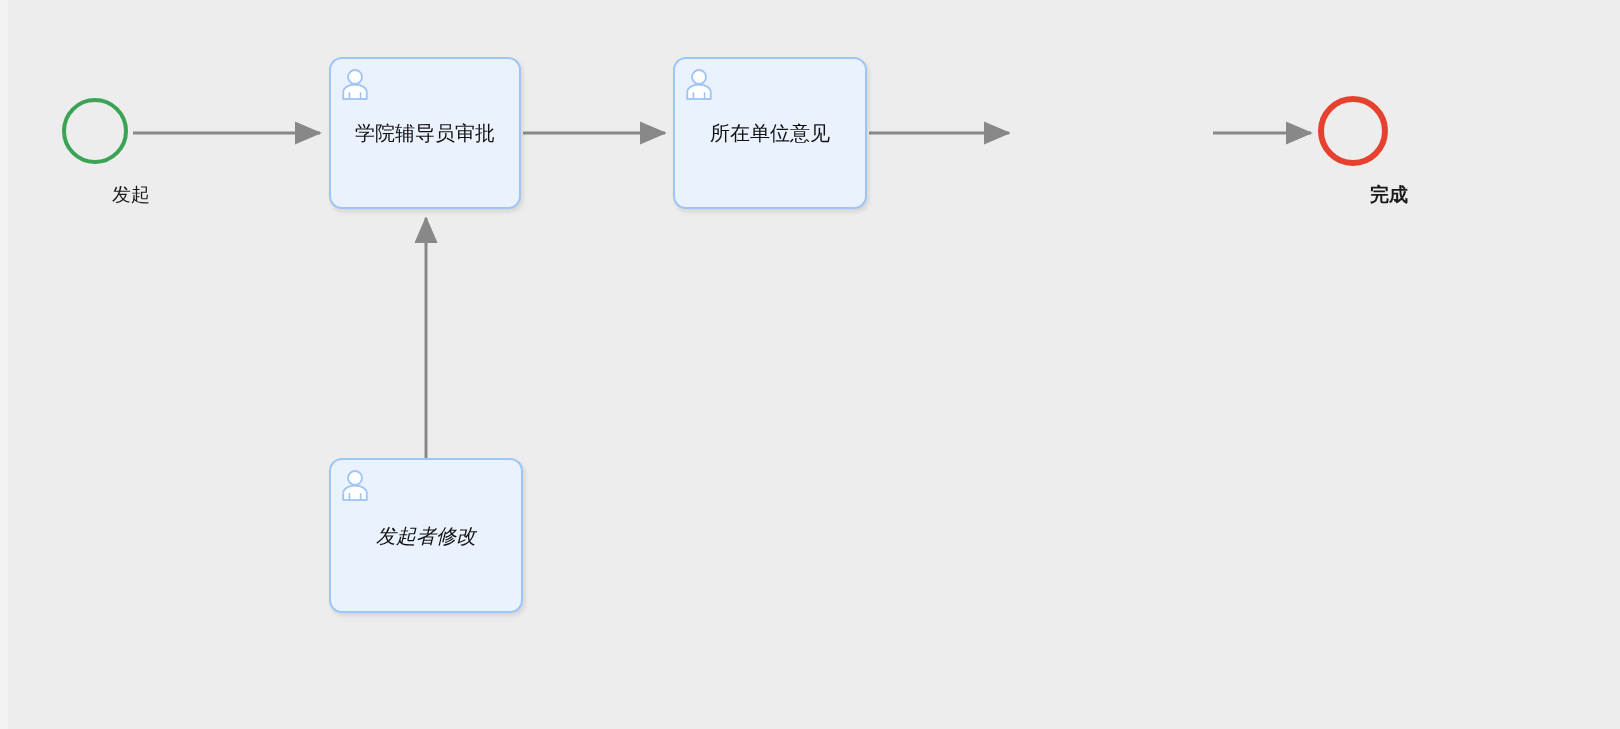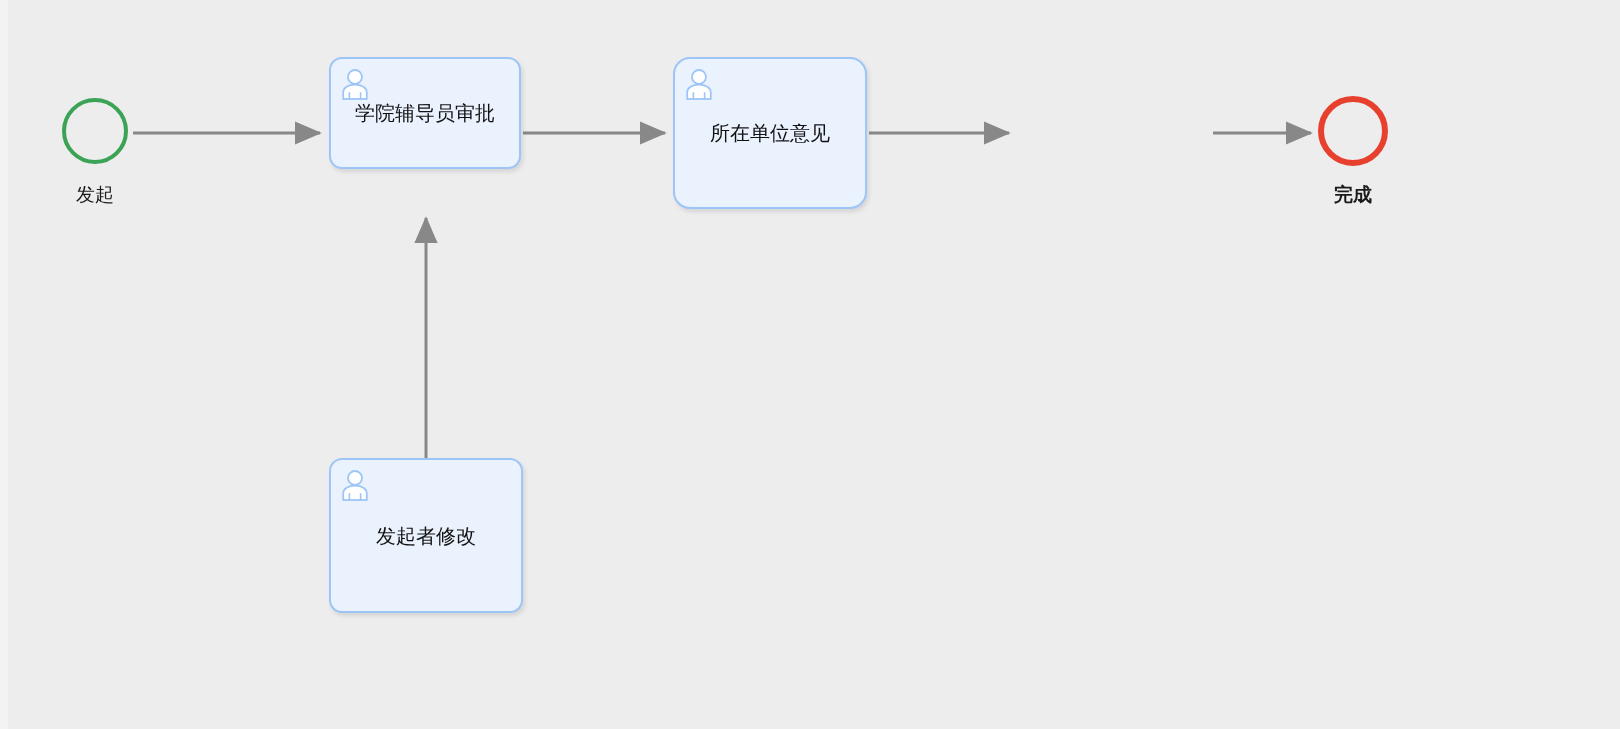--- a/index.html
+++ b/index.html
@@ -50,21 +50,21 @@
   }
   .event.start {
     border: 4px solid #3aa355;
   }
   .event.end {
     border: 6px solid #e8402f;
   }
 
   .event-label {
     position: absolute;
-    text-align: center;
+    text-align: right;
     color: #1a1a1a;
     font-size: 19px;
     line-height: 24px;
     white-space: nowrap;
   }
 
   
   .task {
     position: absolute;
     box-sizing: border-box;
@@ -131,48 +131,48 @@
     </g>
 
     <g>
       <line x1="426" y1="458" x2="426" y2="218" stroke="#888888" stroke-width="3" marker-end="url(#arrowhead)"></line>
     </g>
   </svg>
 
   <div class="event start" style="left:62px; top:98px; width:66px; height:66px;"></div>
   <div class="event-label" style="left:40px; top:183px; width:110px;">发起</div>
 
-  <div class="task" style="left:329px; top:57px; width:192px; height:112px;">
+  <div class="task" style="left:329px; top:57px; width:192px; height:152px;">
     <span class="task-icon">
       <svg viewBox="0 0 30 32" xmlns="http://www.w3.org/2000/svg">
         <circle cx="15" cy="9" r="7" fill="#ffffff" stroke="#9ec5f7" stroke-width="1.8"></circle>
         <path d="M3.2,31 L3.2,24.5 C3.2,19.6 8.4,16.6 15,16.6 C21.6,16.6 26.8,19.6 26.8,24.5 L26.8,31" fill="#ffffff" stroke="#9ec5f7" stroke-width="1.8" stroke-linecap="round"></path>
         <line x1="9.4" y1="24.2" x2="9.4" y2="31" stroke="#9ec5f7" stroke-width="1.6"></line>
         <line x1="20.6" y1="24.2" x2="20.6" y2="31" stroke="#9ec5f7" stroke-width="1.6"></line>
         <line x1="3.2" y1="31" x2="26.8" y2="31" stroke="#9ec5f7" stroke-width="1.8"></line>
       </svg>
     </span>
     <span class="task-label">学院辅导员审批</span>
   </div>
 
-  <div class="task" style="left:673px; top:57px; width:194px; height:152px;border-radius:17px;">
+  <div class="task" style="left:673px; top:57px; width:194px; height:152px;">
     <span class="task-icon">
       <svg viewBox="0 0 30 32" xmlns="http://www.w3.org/2000/svg">
         <circle cx="15" cy="9" r="7" fill="#ffffff" stroke="#9ec5f7" stroke-width="1.8"></circle>
         <path d="M3.2,31 L3.2,24.5 C3.2,19.6 8.4,16.6 15,16.6 C21.6,16.6 26.8,19.6 26.8,24.5 L26.8,31" fill="#ffffff" stroke="#9ec5f7" stroke-width="1.8" stroke-linecap="round"></path>
         <line x1="9.4" y1="24.2" x2="9.4" y2="31" stroke="#9ec5f7" stroke-width="1.6"></line>
         <line x1="20.6" y1="24.2" x2="20.6" y2="31" stroke="#9ec5f7" stroke-width="1.6"></line>
         <line x1="3.2" y1="31" x2="26.8" y2="31" stroke="#9ec5f7" stroke-width="1.8"></line>
       </svg>
     </span>
     <span class="task-label">所在单位意见</span>
   </div>
 
 
-  <div class="task" style="left:329px; top:458px; width:194px; height:155px;">
+  <div class="task" style="left:329px; top:458px; width:194px; height:155px;font-style:italic;">
     <span class="task-icon">
       <svg viewBox="0 0 30 32" xmlns="http://www.w3.org/2000/svg">
         <circle cx="15" cy="9" r="7" fill="#ffffff" stroke="#9ec5f7" stroke-width="1.8"></circle>
         <path d="M3.2,31 L3.2,24.5 C3.2,19.6 8.4,16.6 15,16.6 C21.6,16.6 26.8,19.6 26.8,24.5 L26.8,31" fill="#ffffff" stroke="#9ec5f7" stroke-width="1.8" stroke-linecap="round"></path>
         <line x1="9.4" y1="24.2" x2="9.4" y2="31" stroke="#9ec5f7" stroke-width="1.6"></line>
         <line x1="20.6" y1="24.2" x2="20.6" y2="31" stroke="#9ec5f7" stroke-width="1.6"></line>
         <line x1="3.2" y1="31" x2="26.8" y2="31" stroke="#9ec5f7" stroke-width="1.8"></line>
       </svg>
     </span>
     <span class="task-label">发起者修改</span>

